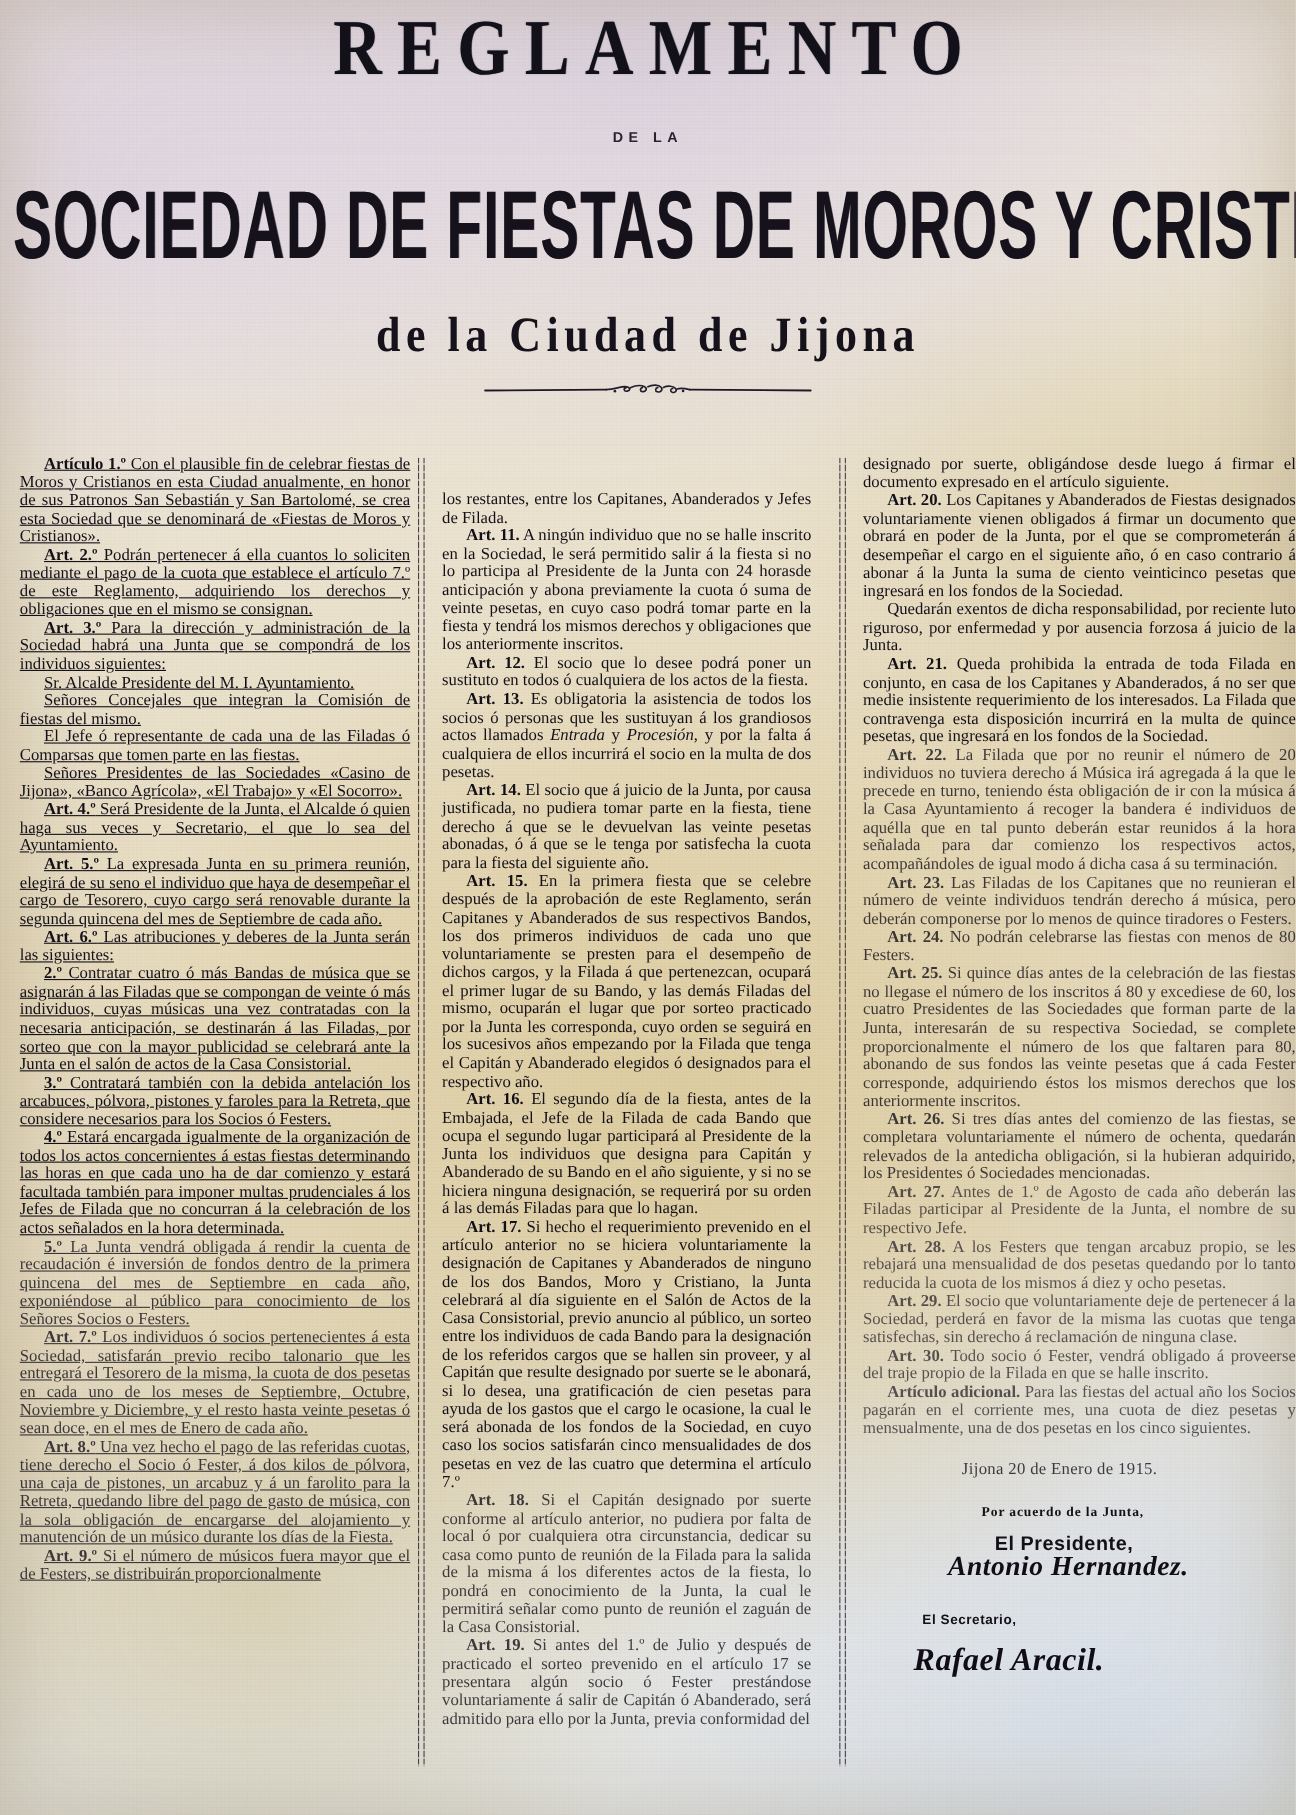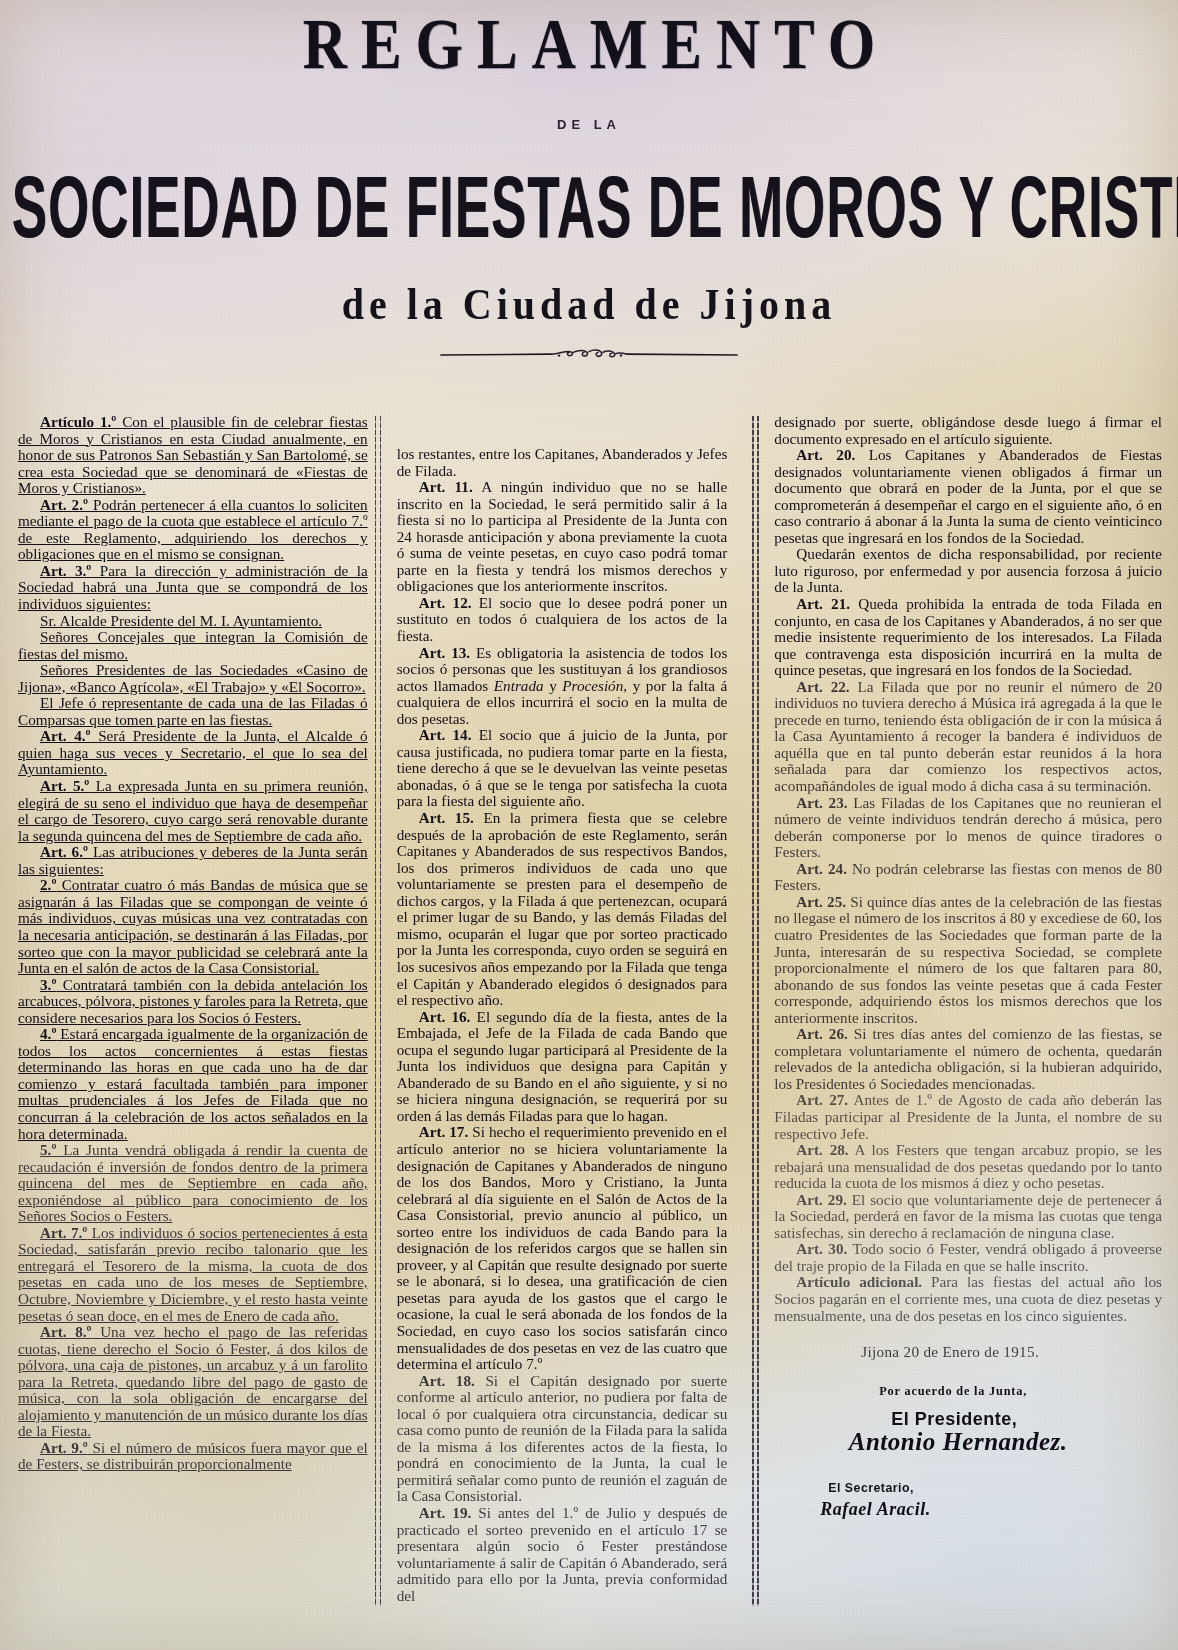--- a/index.html
+++ b/index.html
@@ -94,21 +94,21 @@
     font-size:15.2px;
     line-height:16.55px;
     color:#141018;
     text-align:justify;
     text-justify:inter-word;
     hyphens:manual;
     overflow:hidden;
   }
   .col1{width:368px;padding-left:18px;padding-right:6px;height:1236px;text-decoration:underline;}
   .col2{width:348px;padding-left:14px;padding-right:24px;height:1236px;margin-top:32px;}
-  .col3{width:408px;padding-left:14px;padding-right:16px;height:1236px;}
+  .col3{width:408px;padding-left:14px;padding-right:0px;height:1236px;}
   .divider{
     width:9px;align-self:stretch;height:1190px;margin-top:2px;position:relative;flex:0 0 auto;
   }
   .divider::before,.divider::after{
     content:"";position:absolute;top:0;bottom:0;width:1.5px;
     background:repeating-linear-gradient(180deg,#2a2333 0px,#2a2333 5px,rgba(42,35,51,.35) 5px,rgba(42,35,51,.35) 7px);
     opacity:.85;
   }
   .divider::before{left:1px;}
   .divider::after{left:6px;}
@@ -139,22 +139,22 @@
     font-style:italic;font-weight:bold;font-size:25px;
     color:#100d16;margin-top:6px;margin-right:20px;letter-spacing:.5px;
   }
   .sig-cargo2{
     font-family:Liberation Sans, sans-serif;
     font-weight:bold;font-size:12.3px;letter-spacing:.5px;color:#141018;
     margin-top:30px;padding-left:54px;
   }
   .sig-name-sec{
     font-family:"Liberation Serif", serif;
-    font-style:italic;font-weight:bold;font-size:18px;
-    color:#100d16;margin-top:4px;padding-left:46px;letter-spacing:.5px;
+    font-style:italic;font-weight:bold;font-size:29px;
+    color:#100d16;margin-top:21px;padding-left:46px;letter-spacing:.5px;
   }
   .inkfade{opacity:.80;}
   .inkfade2{opacity:.68;}
 </style>
 </head>
 <body>
 
 <div id="paper"></div>
 <div id="grain"></div>
 <div id="vig"></div>
@@ -181,22 +181,22 @@
     </div>
   </div>
 
   <div class="cols">
     <div class="col col1">
         <p><span class="art">Artículo 1.º</span>   Con el plausible fin de celebrar fiestas de Moros y Cristianos en esta Ciudad anualmente, en honor de sus Patronos San Sebastián y San Bartolomé, se crea esta Sociedad que se denominará de «Fiestas de Moros y Cristianos».</p>
         <p><span class="art">Art. 2.º</span>   Podrán pertenecer á ella cuantos lo soliciten mediante el pago de la cuota que establece el artículo 7.º de este Reglamento, adquiriendo los derechos y obligaciones que en el mismo se consignan.</p>
         <p><span class="art">Art. 3.º</span>   Para la dirección y administración de la Sociedad habrá una Junta que se compondrá de los individuos siguientes:</p>
         <p>Sr. Alcalde Presidente del M. I. Ayuntamiento.</p>
         <p>Señores Concejales que integran la Comisión de fiestas del mismo.</p>
+        <p>El Jefe ó representante de cada una de las Filadas ó Comparsas que tomen parte en las fiestas.</p>
         <p>Señores Presidentes de las Sociedades «Casino de Jijona», «Banco Agrícola», «El Trabajo» y «El Socorro».</p>
-        <p>El Jefe ó representante de cada una de las Filadas ó Comparsas que tomen parte en las fiestas.</p>
         <p><span class="art">Art. 4.º</span>   Será Presidente de la Junta, el Alcalde ó quien haga sus veces y Secretario, el que lo sea del Ayuntamiento.</p>
         <p><span class="art">Art. 5.º</span>   La expresada Junta en su primera reunión, elegirá de su seno el individuo que haya de desempeñar el cargo de Tesorero, cuyo cargo será renovable durante la segunda quincena del mes de Septiembre de cada año.</p>
         <p><span class="art">Art. 6.º</span>   Las atribuciones y deberes de la Junta serán las siguientes:</p>
         <p><span class="art">2.º</span>   Contratar cuatro ó más Bandas de música que se asignarán á las Filadas que se compongan de veinte ó más individuos, cuyas músicas una vez contratadas con la necesaria anticipación, se destinarán á las Filadas, por sorteo que con la mayor publicidad se celebrará ante la Junta en el salón de actos de la Casa Consistorial.</p>
         <p><span class="art">3.º</span>   Contratará también con la debida antelación los arcabuces, pólvora, pistones y faroles para la Retreta, que considere necesarios para los Socios ó Festers.</p>
         <p><span class="art">4.º</span>   Estará encargada igualmente de la organización de todos los actos concernientes á estas fiestas determinando las horas en que cada uno ha de dar comienzo y estará facultada también para imponer multas prudenciales á los Jefes de Filada que no concurran á la celebración de los actos señalados en la hora determinada.</p>
         <p class="inkfade"><span class="art">5.º</span>   La Junta vendrá obligada á rendir la cuenta de recaudación é inversión de fondos dentro de la primera quincena del mes de Septiembre en cada año, exponiéndose al público para conocimiento de los Señores Socios o Festers.</p>
         <p class="inkfade"><span class="art">Art. 7.º</span>   Los individuos ó socios pertenecientes á esta Sociedad, satisfarán previo recibo talonario que les entregará el Tesorero de la misma, la cuota de dos pesetas en cada uno de los meses de Septiembre, Octubre, Noviembre y Diciembre, y el resto hasta veinte pesetas ó sean doce, en el mes de Enero de cada año.</p>
         <p class="inkfade"><span class="art">Art. 8.º</span>   Una vez hecho el pago de las referidas cuotas, tiene derecho el Socio ó Fester, á dos kilos de pólvora, una caja de pistones, un arcabuz y á un farolito para la Retreta, quedando libre del pago de gasto de música, con la sola obligación de encargarse del alojamiento y manutención de un músico durante los días de la Fiesta.</p>
         <p class="inkfade"><span class="art">Art. 9.º</span>   Si el número de músicos fuera mayor que el de Festers, se distribuirán proporcionalmente</p>

